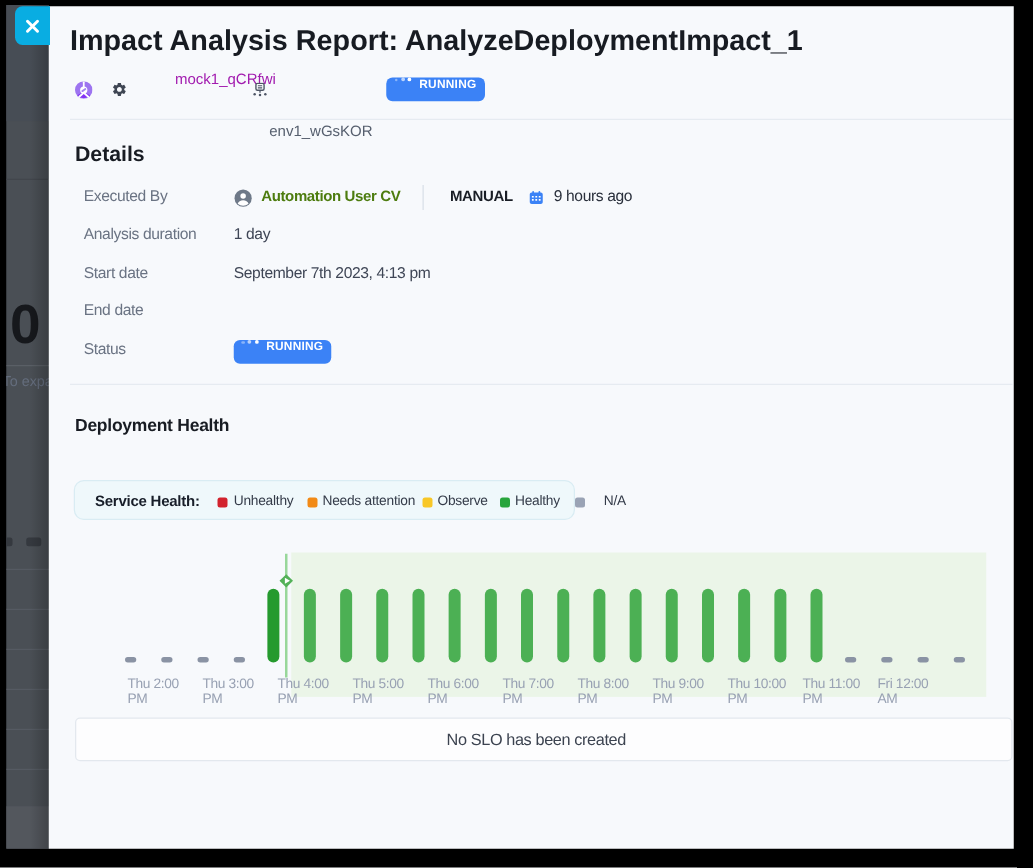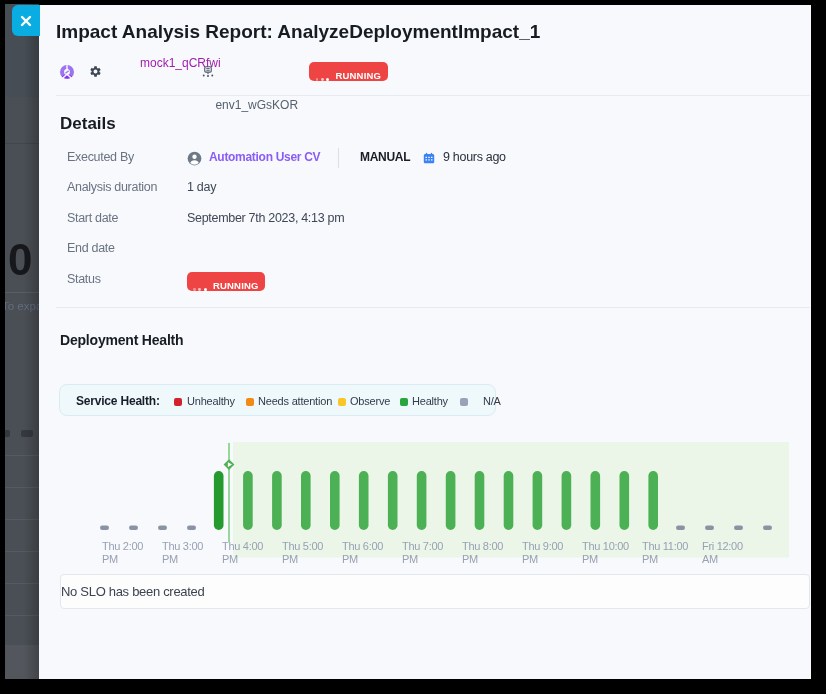--- a/index.html
+++ b/index.html
@@ -4,21 +4,21 @@
 <style>
   html,body{margin:0;padding:0;}
   *{box-sizing:border-box;}
   body{font-family:"Liberation Sans",sans-serif;}
   .frame{position:relative;width:826px;height:694px;background:#000;overflow:hidden;}
   .strip{position:absolute;left:5px;top:4px;width:34px;height:675px;background:#4a4f55;overflow:hidden;}
   .modal{position:absolute;left:39px;top:5px;width:772px;height:674px;background:#f7f9fc;}
   .abs{position:absolute;}
   .lbl{position:absolute;font-size:12.5px;line-height:16px;color:#6a7383;letter-spacing:-0.3px;}
   .val{position:absolute;font-size:12.5px;line-height:16px;color:#3f4656;letter-spacing:-0.3px;}
-  .badge{position:absolute;display:flex;align-items:flex-end;justify-content:center;gap:6px;background:#ef4444;border-radius:5px;}
+  .badge{position:absolute;display:flex;align-items:flex-start;justify-content:center;gap:6px;background:#3b82f6;border-radius:5px;}
   .badge .txt{color:#fff;font-size:9.5px;font-weight:700;letter-spacing:0.2px;}
   .dots{display:flex;align-items:center;gap:2.5px;}
   .dots i{display:block;border-radius:50%;background:#fff;}
   .dots i:nth-child(1){width:2.4px;height:2.4px;opacity:.4;}
   .dots i:nth-child(2){width:2.8px;height:2.8px;opacity:.65;}
   .dots i:nth-child(3){width:3.4px;height:3.4px;opacity:1;}
   .sq{position:absolute;width:8px;height:8px;border-radius:2px;top:12.5px;}
   .litem{position:absolute;font-size:11px;line-height:13px;color:#343b49;top:9.7px;letter-spacing:-0.2px;}
 </style>
 </head>
@@ -38,21 +38,21 @@
     <div class="abs" style="left:0;top:515px;width:34px;height:1px;background:#555a62;"></div>
     <div class="abs" style="left:0;top:547px;width:34px;height:1px;background:#555a62;"></div>
     <div class="abs" style="left:0;top:579px;width:34px;height:1px;background:#555a62;"></div>
     <div class="abs" style="left:0;top:611px;width:34px;height:1px;background:#555a62;"></div>
     <div class="abs" style="left:0;top:641px;width:34px;height:34px;background:#53575d;"></div>
     <div class="abs" style="left:0;top:0;width:34px;height:675px;background:linear-gradient(to right,rgba(0,0,0,0) 55%,rgba(0,0,0,0.22) 100%);"></div>
   </div>
 
   <div class="modal">
 
-    <div class="abs" style="left:17px;top:15.5px;font-size:19px;line-height:22px;font-weight:700;color:#171b22;">Impact Analysis Report: AnalyzeDeploymentImpact_1</div>
+    <div class="abs" style="left:17px;top:15.5px;font-size:23px;line-height:22px;font-weight:700;color:#171b22;">Impact Analysis Report: AnalyzeDeploymentImpact_1</div>
 
     <svg class="abs" style="left:21px;top:59.5px;" width="14" height="14" viewBox="0 0 14 14">
       <circle cx="7" cy="7" r="7" fill="#9d74f0"></circle>
       <path d="M1.8 11.2 A7 7 0 0 0 12.2 11.2 L7 8.6 Z" fill="#8433f4"></path>
       <g stroke="#fff" stroke-width="1.4" stroke-linecap="round">
         <line x1="7" y1="0.7" x2="7" y2="4.4"></line>
         <line x1="7" y1="9.2" x2="3.4" y2="12.4"></line>
         <line x1="7" y1="9.2" x2="10.6" y2="12.4"></line>
       </g>
       <circle cx="7" cy="7" r="2.9" fill="#fff"></circle>
@@ -84,21 +84,21 @@
     <div class="abs" style="left:17px;top:90px;width:754px;height:1px;background:#e6ebf1;"></div>
 
     <div class="abs" style="left:21px;top:108.6px;font-size:17px;line-height:20px;font-weight:700;color:#181c23;">Details</div>
 
     <div class="lbl" style="left:28px;top:143.9px;">Executed By</div>
     <svg class="abs" style="left:148px;top:146px;" width="15" height="15" viewBox="0 0 24 24">
         <circle cx="12" cy="12" r="11" fill="#6e7988"></circle>
         <circle cx="12" cy="9.2" r="3.5" fill="#fff"></circle>
         <path d="M12 14.8c-3.3 0-6.1 1.8-6.9 4.4a10.9 10.9 0 0 0 13.8 0c-.8-2.6-3.6-4.4-6.9-4.4z" fill="#fff"></path>
       </svg>
-    <div class="val" style="left:170px;top:144.4px;font-size:12px;font-weight:700;color:#8b5cf6;">Automation User CV</div>
+    <div class="val" style="left:170px;top:144.4px;font-size:12px;font-weight:700;color:#4d7c0f;">Automation User CV</div>
     <div class="abs" style="left:299px;top:143px;width:1px;height:20px;background:#d9dfe7;"></div>
     <div class="val" style="left:321px;top:144.4px;font-size:12px;font-weight:700;color:#191d25;">MANUAL</div>
     <svg class="abs" style="left:384px;top:147px;" width="12" height="12" viewBox="0 0 24 24" fill="#3b82f6">
         <path d="M7 1.5c.8 0 1.4.6 1.4 1.4V4h7.2V2.9c0-.8.6-1.4 1.4-1.4s1.4.6 1.4 1.4V4h.8c1.8 0 3.2 1.4 3.2 3.2v12.1c0 1.8-1.4 3.2-3.2 3.2H4.8c-1.8 0-3.2-1.4-3.2-3.2V7.2C1.6 5.4 3 4 4.8 4h.8V2.9c0-.8.6-1.4 1.4-1.4z"></path>
         <g fill="#fff">
           <rect x="5" y="9.4" width="3" height="2.6" rx=".5"></rect>
           <rect x="10.5" y="9.4" width="3" height="2.6" rx=".5"></rect>
           <rect x="16" y="9.4" width="3" height="2.6" rx=".5"></rect>
           <rect x="5" y="14.4" width="3" height="2.6" rx=".5"></rect>
           <rect x="10.5" y="14.4" width="3" height="2.6" rx=".5"></rect>
@@ -122,21 +122,21 @@
           <i></i>
           <i></i>
         </span>
         <span class="txt">RUNNING</span>
     </div>
 
     <div class="abs" style="left:17px;top:302px;width:754px;height:1px;background:#e6ebf1;"></div>
 
     <div class="abs" style="left:21px;top:326.5px;font-size:14px;line-height:17px;font-weight:700;color:#181c23;letter-spacing:-0.2px;">Deployment Health</div>
 
-    <div class="abs" style="left:20px;top:379px;width:437px;height:32px;background:#eff8fb;border:1px solid #d9ecf3;border-radius:8px;">
+    <div class="abs" style="left:20px;top:379px;width:401px;height:32px;background:#eff8fb;border:1px solid #d9ecf3;border-radius:8px;">
       <div class="abs" style="left:16px;top:9px;font-size:12px;line-height:15px;font-weight:700;color:#181e29;letter-spacing:-0.2px;">Service Health:</div>
       <div class="sq" style="left:114px;background:#d2222d;"></div>
         <div class="litem" style="left:127px;">Unhealthy</div>
       <div class="sq" style="left:186px;background:#f28a16;"></div>
         <div class="litem" style="left:198px;">Needs attention</div>
       <div class="sq" style="left:278px;background:#f8c727;"></div>
         <div class="litem" style="left:290px;">Observe</div>
       <div class="sq" style="left:340px;background:#28a53d;"></div>
         <div class="litem" style="left:352px;">Healthy</div>
       <div class="sq" style="left:400px;background:#9aa3b5;"></div>
@@ -195,21 +195,21 @@
       <text x="582" y="550">Thu 10:00</text>
         <text x="582" y="562.5">PM</text>
       <text x="642" y="550">Thu 11:00</text>
         <text x="642" y="562.5">PM</text>
       <text x="702" y="550">Fri 12:00</text>
         <text x="702" y="562.5">AM</text>
     </g>
   </svg>
 
   <div class="abs" style="left:60px;top:574px;width:750px;height:35px;background:#fdfdfe;border:1px solid #e3e8ee;border-radius:4px;">
-    <div style="font-size:13px;letter-spacing:-0.3px;line-height:33px;color:#3c4350;padding-right:12px;">No SLO has been created</div>
+    <div style="text-align:center;font-size:13px;letter-spacing:-0.3px;line-height:33px;color:#3c4350;padding-right:12px;">No SLO has been created</div>
   </div>
 
   <div class="abs" style="left:12px;top:5px;width:28px;height:31px;background:#09ade2;border-radius:6px 0 0 6px;">
     <svg class="abs" style="left:8px;top:9.5px;" width="12" height="12" viewBox="0 0 12 12">
         <path d="M2 2 L10 10 M10 2 L2 10" stroke="#fff" stroke-width="2.4" stroke-linecap="round"></path>
       </svg>
   </div>
 </div>
 
 </body></html>

